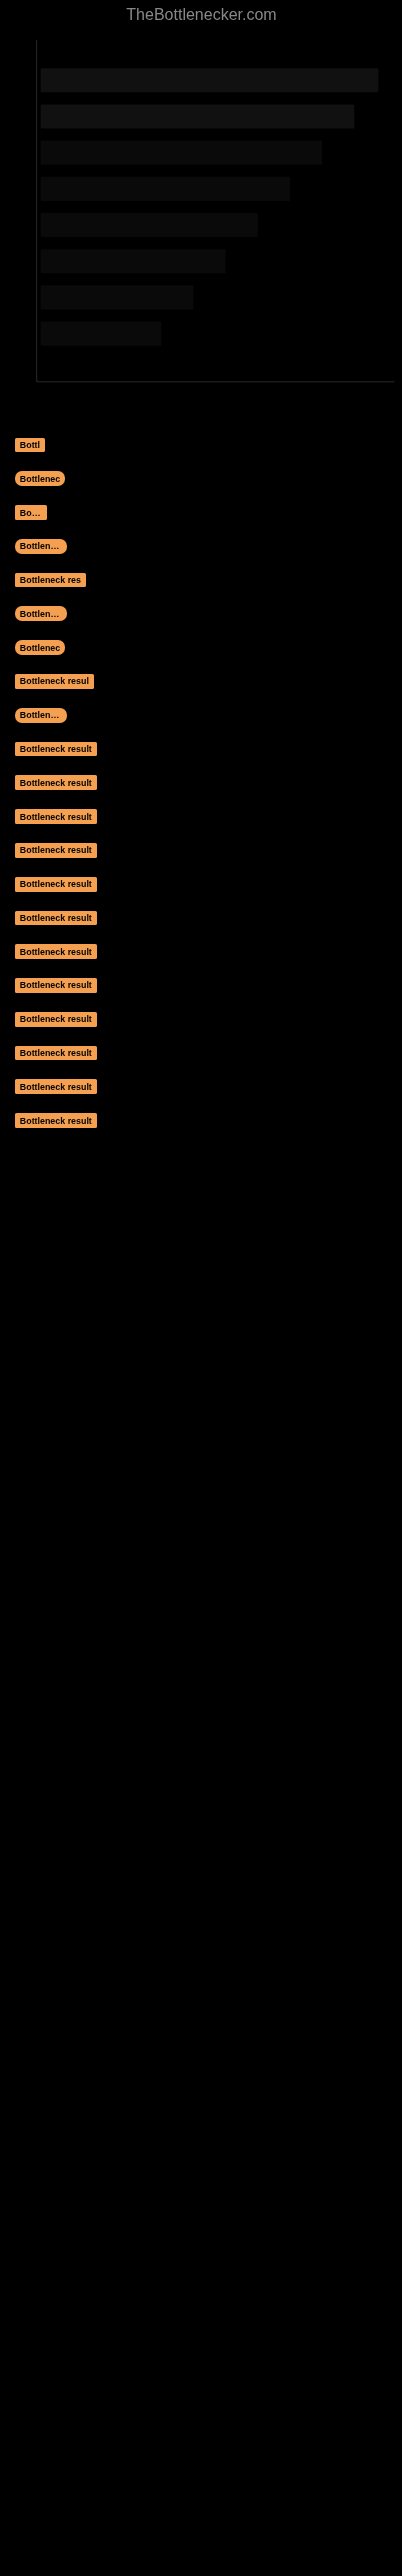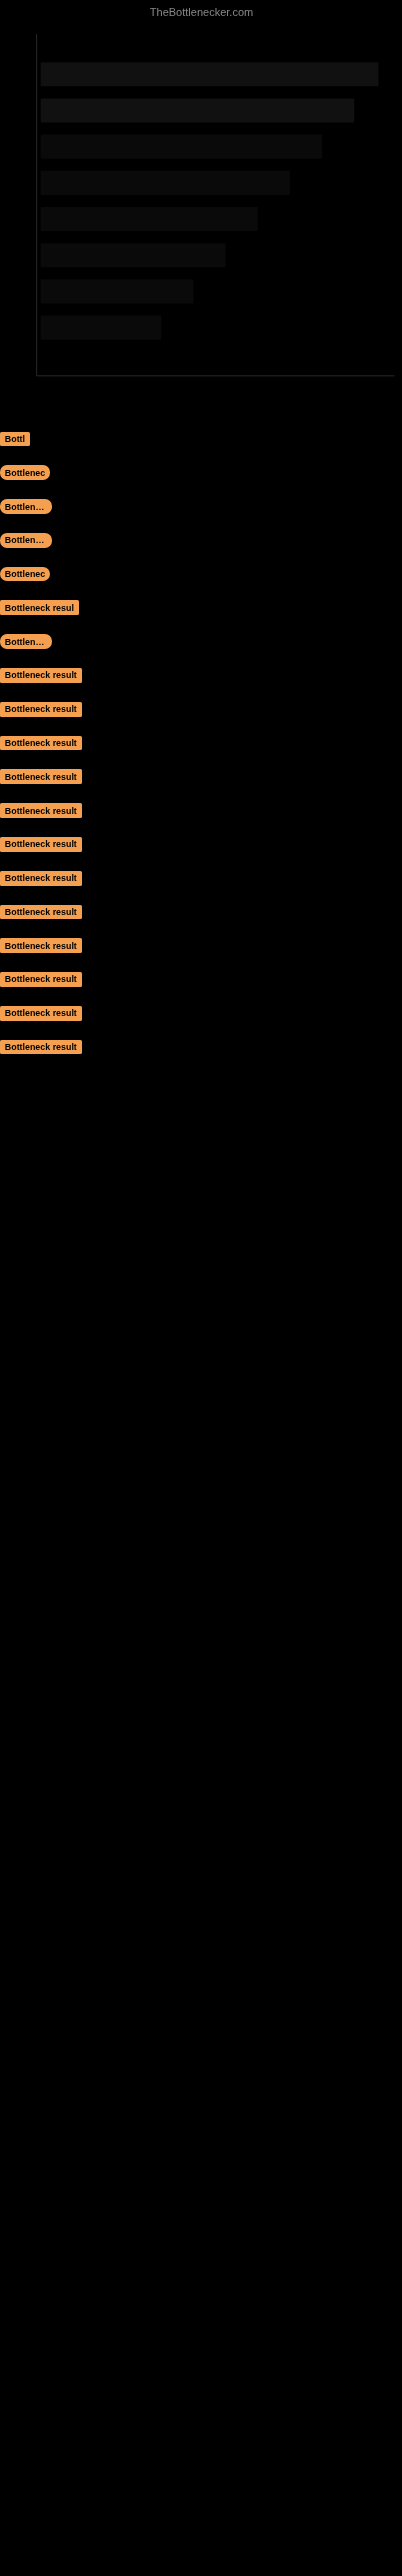--- a/index.html
+++ b/index.html
@@ -12,21 +12,21 @@
       background-color: #000000;
       width: 403px;
       min-height: 2576px;
       font-family: Arial, sans-serif;
       position: relative;
       overflow-x: hidden;
     }
 
     .site-title {
       color: #888888;
-      font-size: 11px;
+      font-size: 16px;
       text-align: center;
       padding-top: 6.4px;
       padding-bottom: 3.2px;
     }
 
     .chart-area {
       width: 100%;
       height: 386px;
       background-color: #000000;
       position: relative;
@@ -42,21 +42,21 @@
       padding: 8px 0 8px 0;
     }
 
     .result-label {
       display: inline-block;
       background-color: #f5a050;
       color: #000000;
       font-size: 8.9px;
       font-weight: bold;
       padding: 2.4px 4.8px;
-      margin-left: 0;
+      margin-left: 15px;
       border-radius: 1.6px;
       white-space: nowrap;
       overflow: hidden;
       text-overflow: ellipsis;
     }
 
     
     .label-xs { max-width: 32px; }
     .label-sm { max-width: 52px; border-radius: 7px; }
     .label-md { max-width: 72px; }
@@ -93,25 +93,31 @@
 <div class="results-section">
 
   <div class="result-group">
     <span class="result-label label-xs">Bottl</span>
   </div>
 
   <div class="result-group">
     <span class="result-label label-sm">Bottlenec</span>
   </div>
 
+  <div class="result-group">
+    <span class="result-label label-xs">Bottle</span>
+  </div>
 
   <div class="result-group">
     <span class="result-label label-sm">Bottleneck</span>
   </div>
 
+  <div class="result-group">
+    <span class="result-label label-md">Bottleneck res</span>
+  </div>
 
   <div class="result-group">
     <span class="result-label label-sm">Bottleneck</span>
   </div>
 
 
   <div class="result-group">
     <span class="result-label label-sm">Bottlenec</span>
   </div>
 

